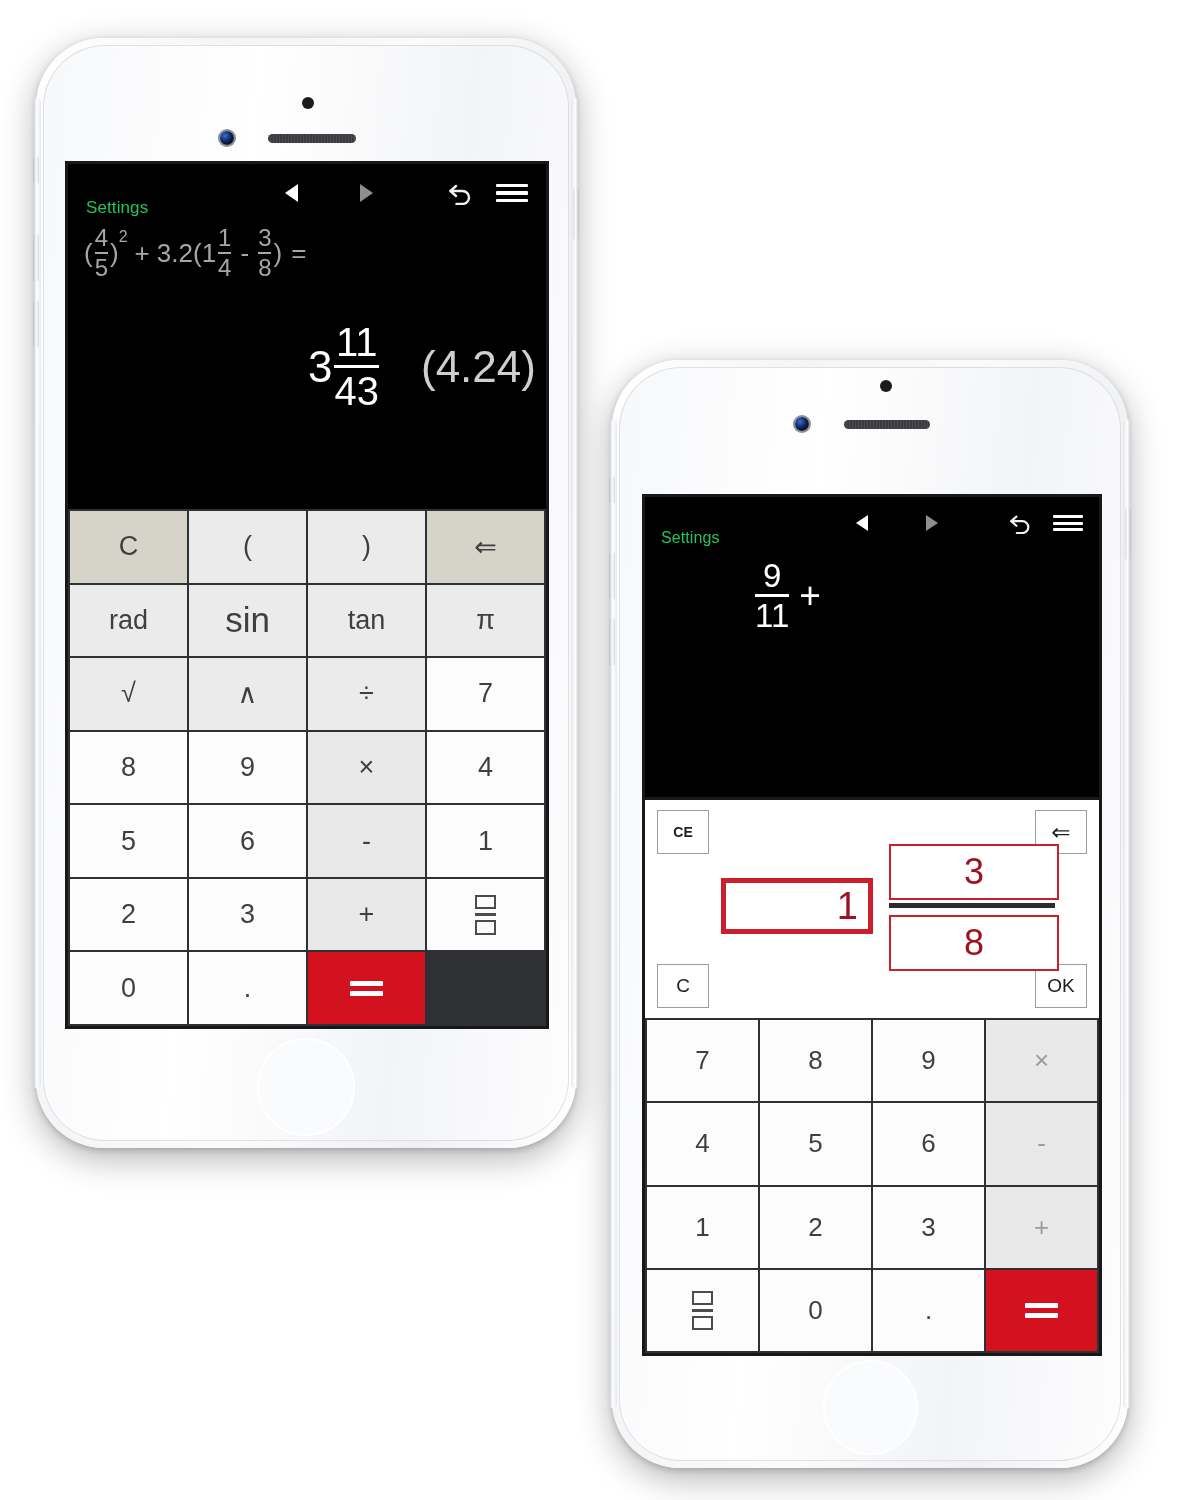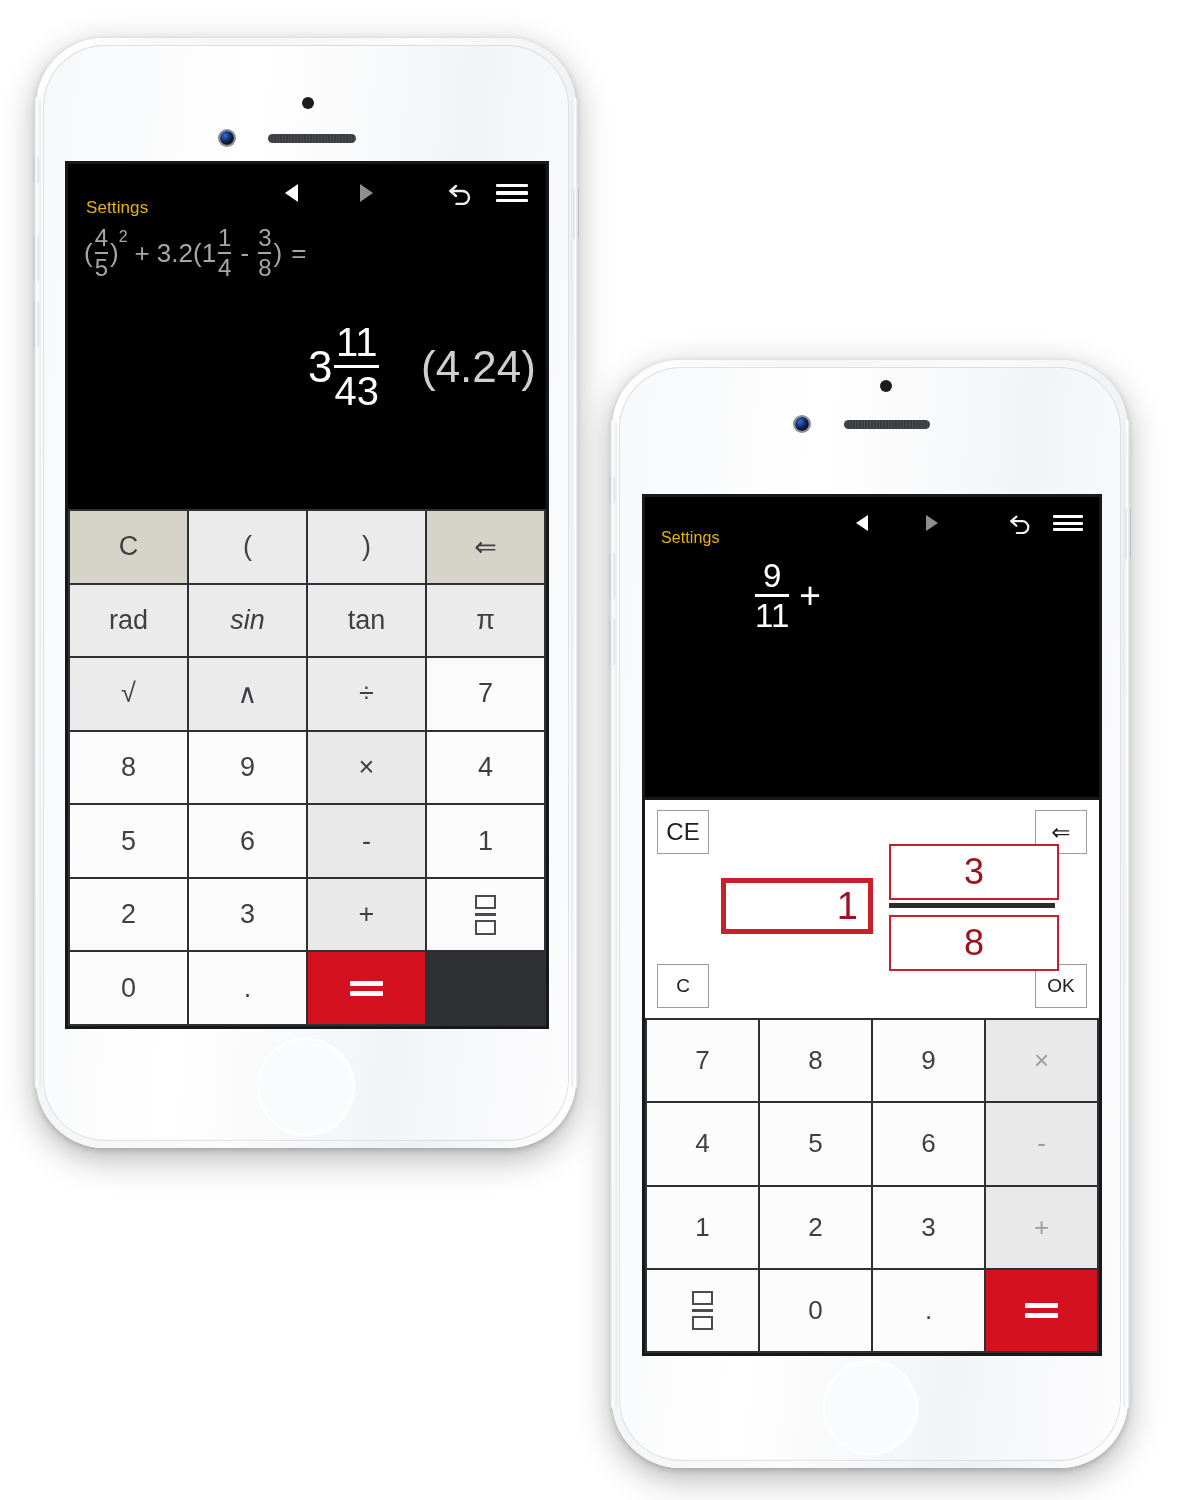--- a/index.html
+++ b/index.html
@@ -38,21 +38,21 @@
         background:conic-gradient(from 210deg,#2b2c2e,#b9bcc1 14%,#ffffff 26%,#8e9197 44%,#3a3c3f 58%,#c7cace 72%,#ffffff 84%,#4a4c4f 100%);
         z-index:-1;}
   .home-wrap{position:absolute;border-radius:50%;overflow:visible;}
 
   
   .screen{position:absolute;background:#000;overflow:hidden;
           box-shadow:0 0 0 3px #16181a;}
 
   
   .toolbar{position:absolute;left:0;right:0;top:0;display:flex;align-items:center;color:#fff;}
-  .tb-settings{font-size:17px;color:#eab308;letter-spacing:.1px;margin-top:29px;}
+  .tb-settings{font-size:17px;color:#22c55e;letter-spacing:.1px;margin-top:29px;}
   .tri{width:0;height:0;border-top:9px solid transparent;border-bottom:9px solid transparent;}
   .tri-l{border-right:13px solid #ffffff;}
   .tri-r{border-left:13px solid #8e8e8e;}
   .undo svg{display:block;}
   .burger{display:flex;flex-direction:column;justify-content:space-between;}
   .burger i{display:block;background:#ffffff;border-radius:1px;}
 
   
   .expr{position:absolute;color:#a7a7a7;white-space:nowrap;display:flex;align-items:center;}
   .result{position:absolute;color:#ffffff;display:flex;align-items:center;white-space:nowrap;}
@@ -182,21 +182,21 @@
         </div>
         <div class="key lite" style="font-size: 27px;">
           <span>)</span>
         </div>
         <div class="key tan" style="font-size: 27px;">
           <span>⇐</span>
         </div>
         <div class="key lite" style="font-size: 27px;">
           <span>rad</span>
         </div>
-        <div class="key lite" style="font-size: 27px; font-style: italic;">
+        <div class="key lite" style="font-size: 35px;">
           <span>sin</span>
         </div>
         <div class="key lite" style="font-size: 27px;">
           <span>tan</span>
         </div>
         <div class="key lite" style="font-size: 27px;">
           <span>π</span>
         </div>
         <div class="key lite" style="font-size: 27px;">
           <span>√</span>
@@ -310,21 +310,21 @@
     <div class="result" style="left:108px;top:62px;font-size:37px;color:#ffffff;">
       <span class="frac" style="font-size:33px;">
         <span class="num">9</span>
         <span class="bar" style="height:3px;margin:2px 0;"></span>
         <span class="den">11</span>
       </span>
       <span style="margin-left:8px;">+</span>
     </div>
 
     <div class="editor" style="left:0;top:303px;width:454px;height:218px;">
-      <div class="ed-btn" style="left:12px;top:10px;width:50px;height:42px;font-size:24px;">CE</div>
+      <div class="ed-btn" style="left:12px;top:10px;width:50px;height:42px;font-size:14px;font-weight:bold;">CE</div>
       <div class="ed-btn" style="right:12px;top:10px;width:50px;height:42px;font-size:23px;">
         <span>⇐</span>
       </div>
       <div class="ed-btn" style="left:12px;bottom:10px;width:50px;height:42px;font-size:19px;">C</div>
       <div class="ed-btn" style="right:12px;bottom:10px;width:50px;height:42px;font-size:19px;">OK</div>
 
       <div class="ed-box whole" style="left:76px;top:78px;width:152px;height:56px;font-size:38px;padding-right:10px;box-sizing:border-box;">1</div>
 
       <div class="ed-box part" style="left:244px;top:44px;width:166px;height:52px;font-size:36px;justify-content:center;">3</div>
 

